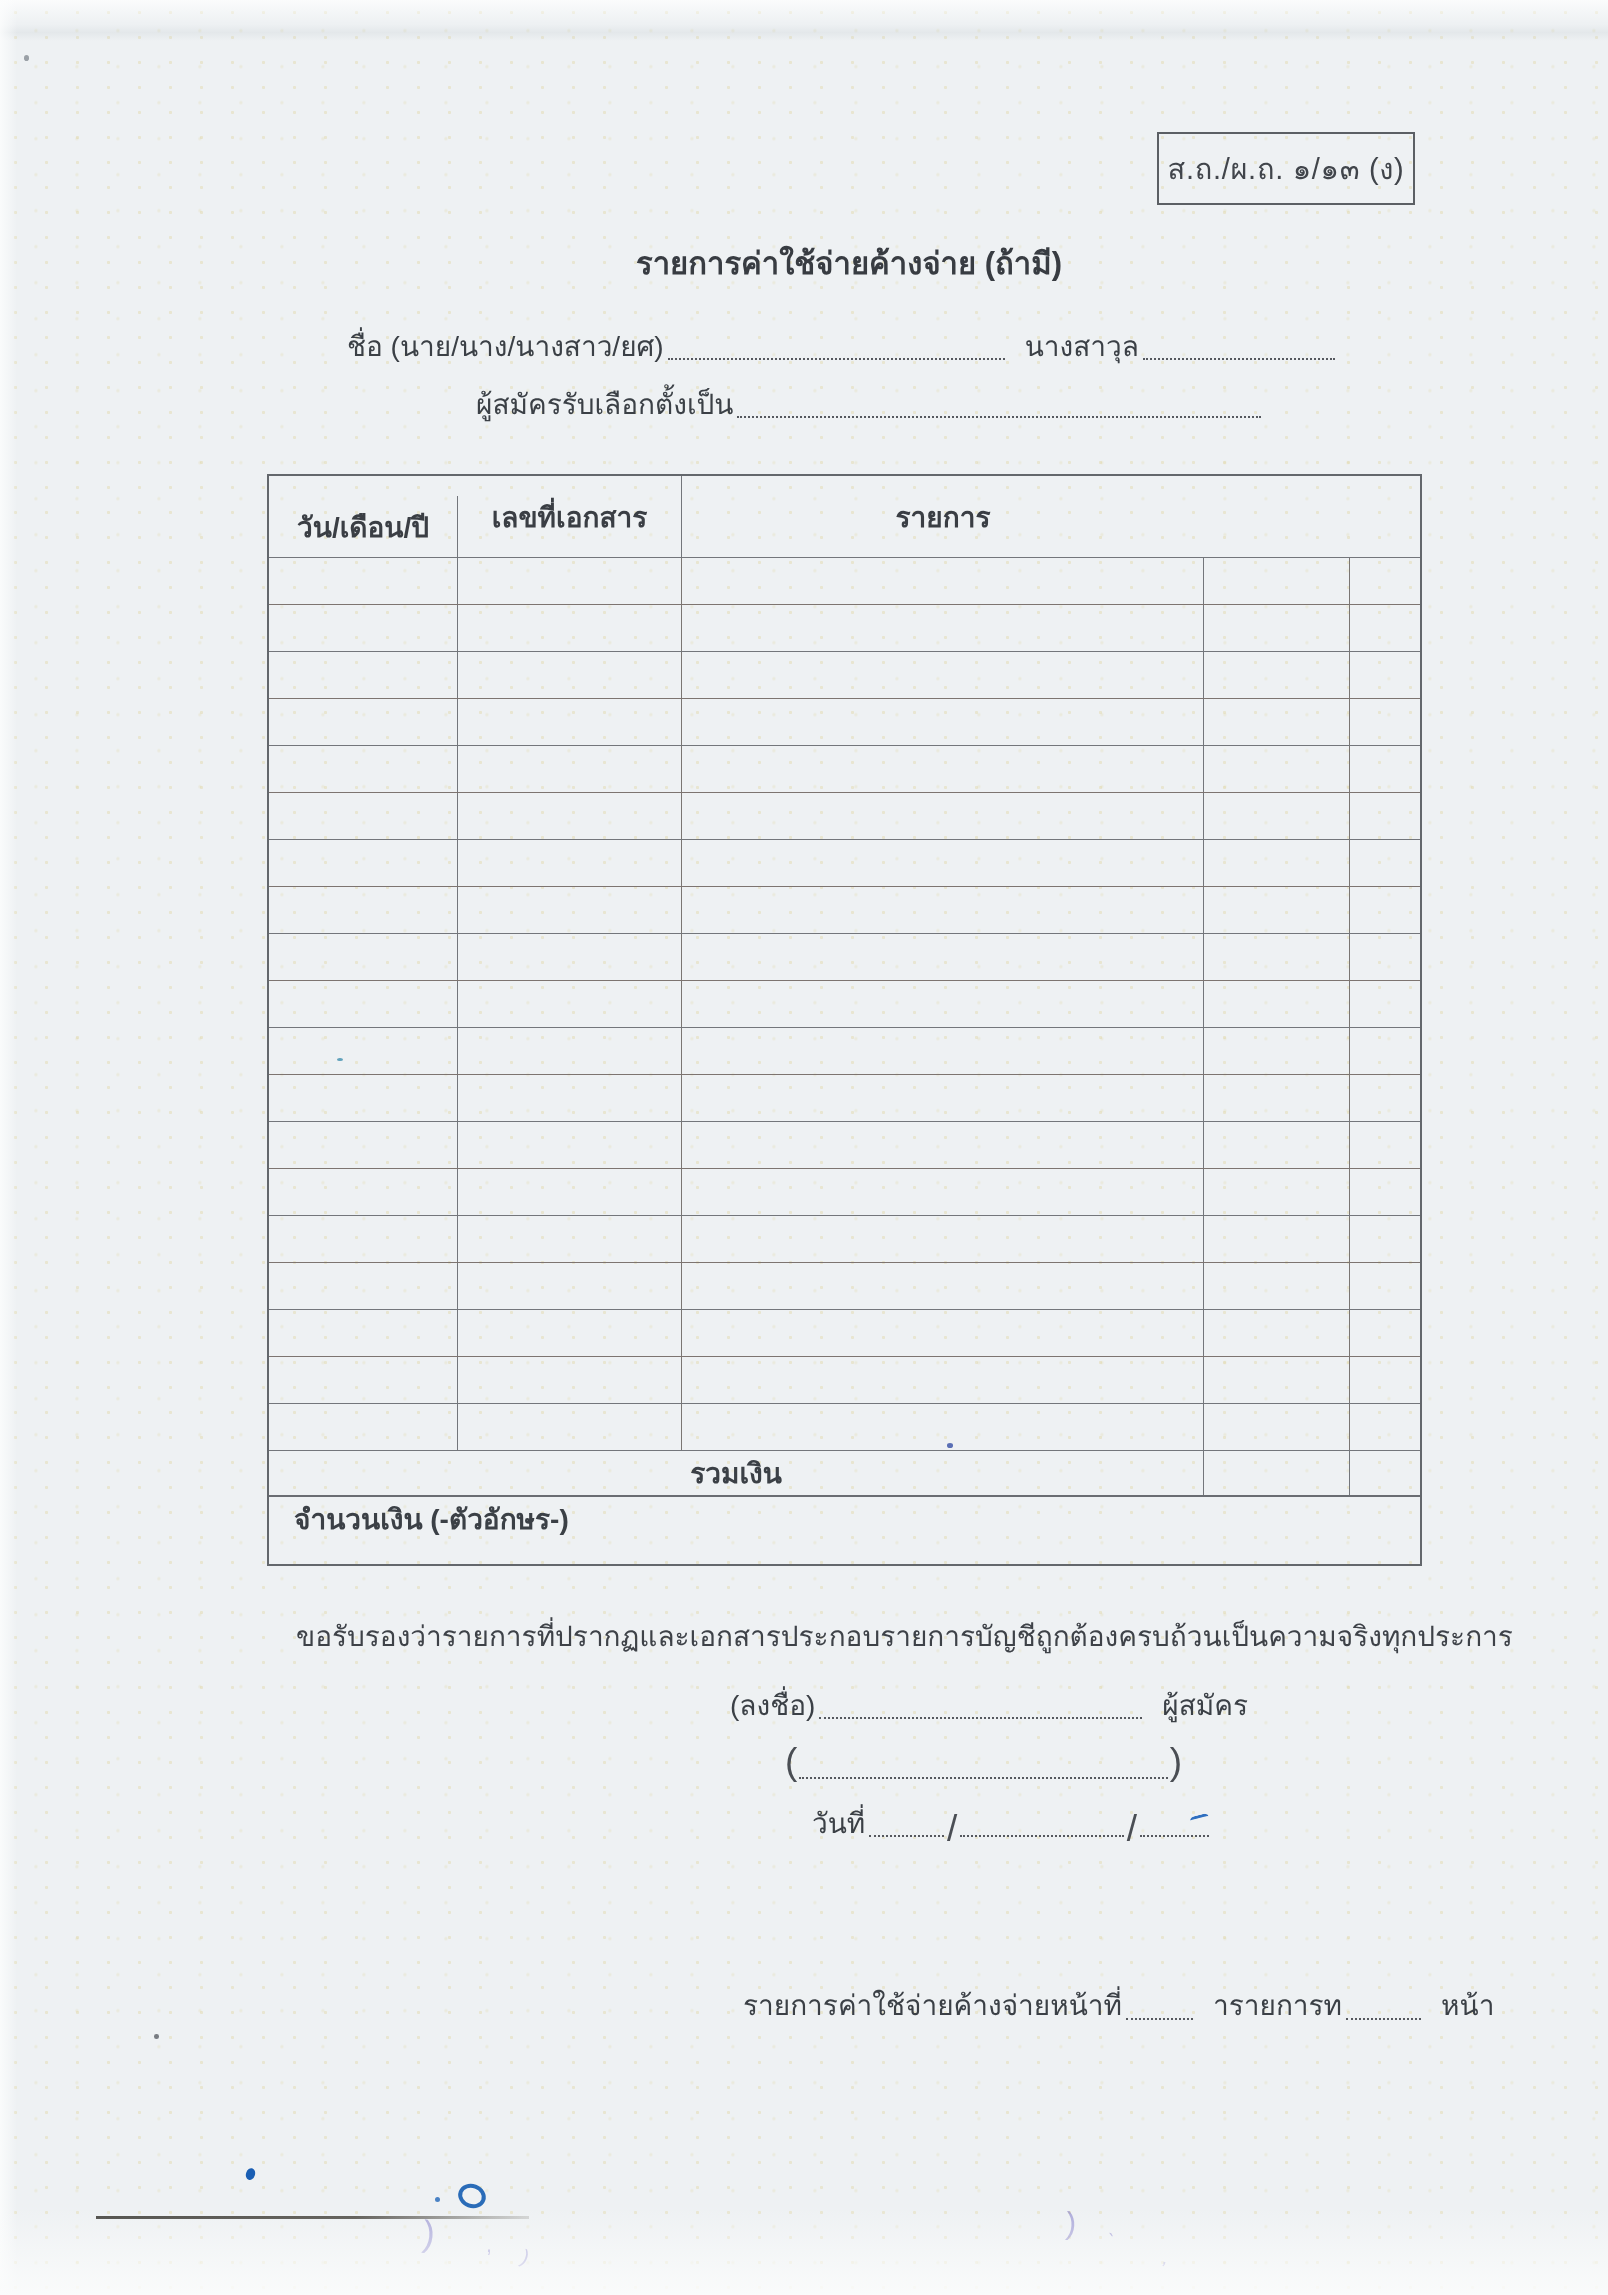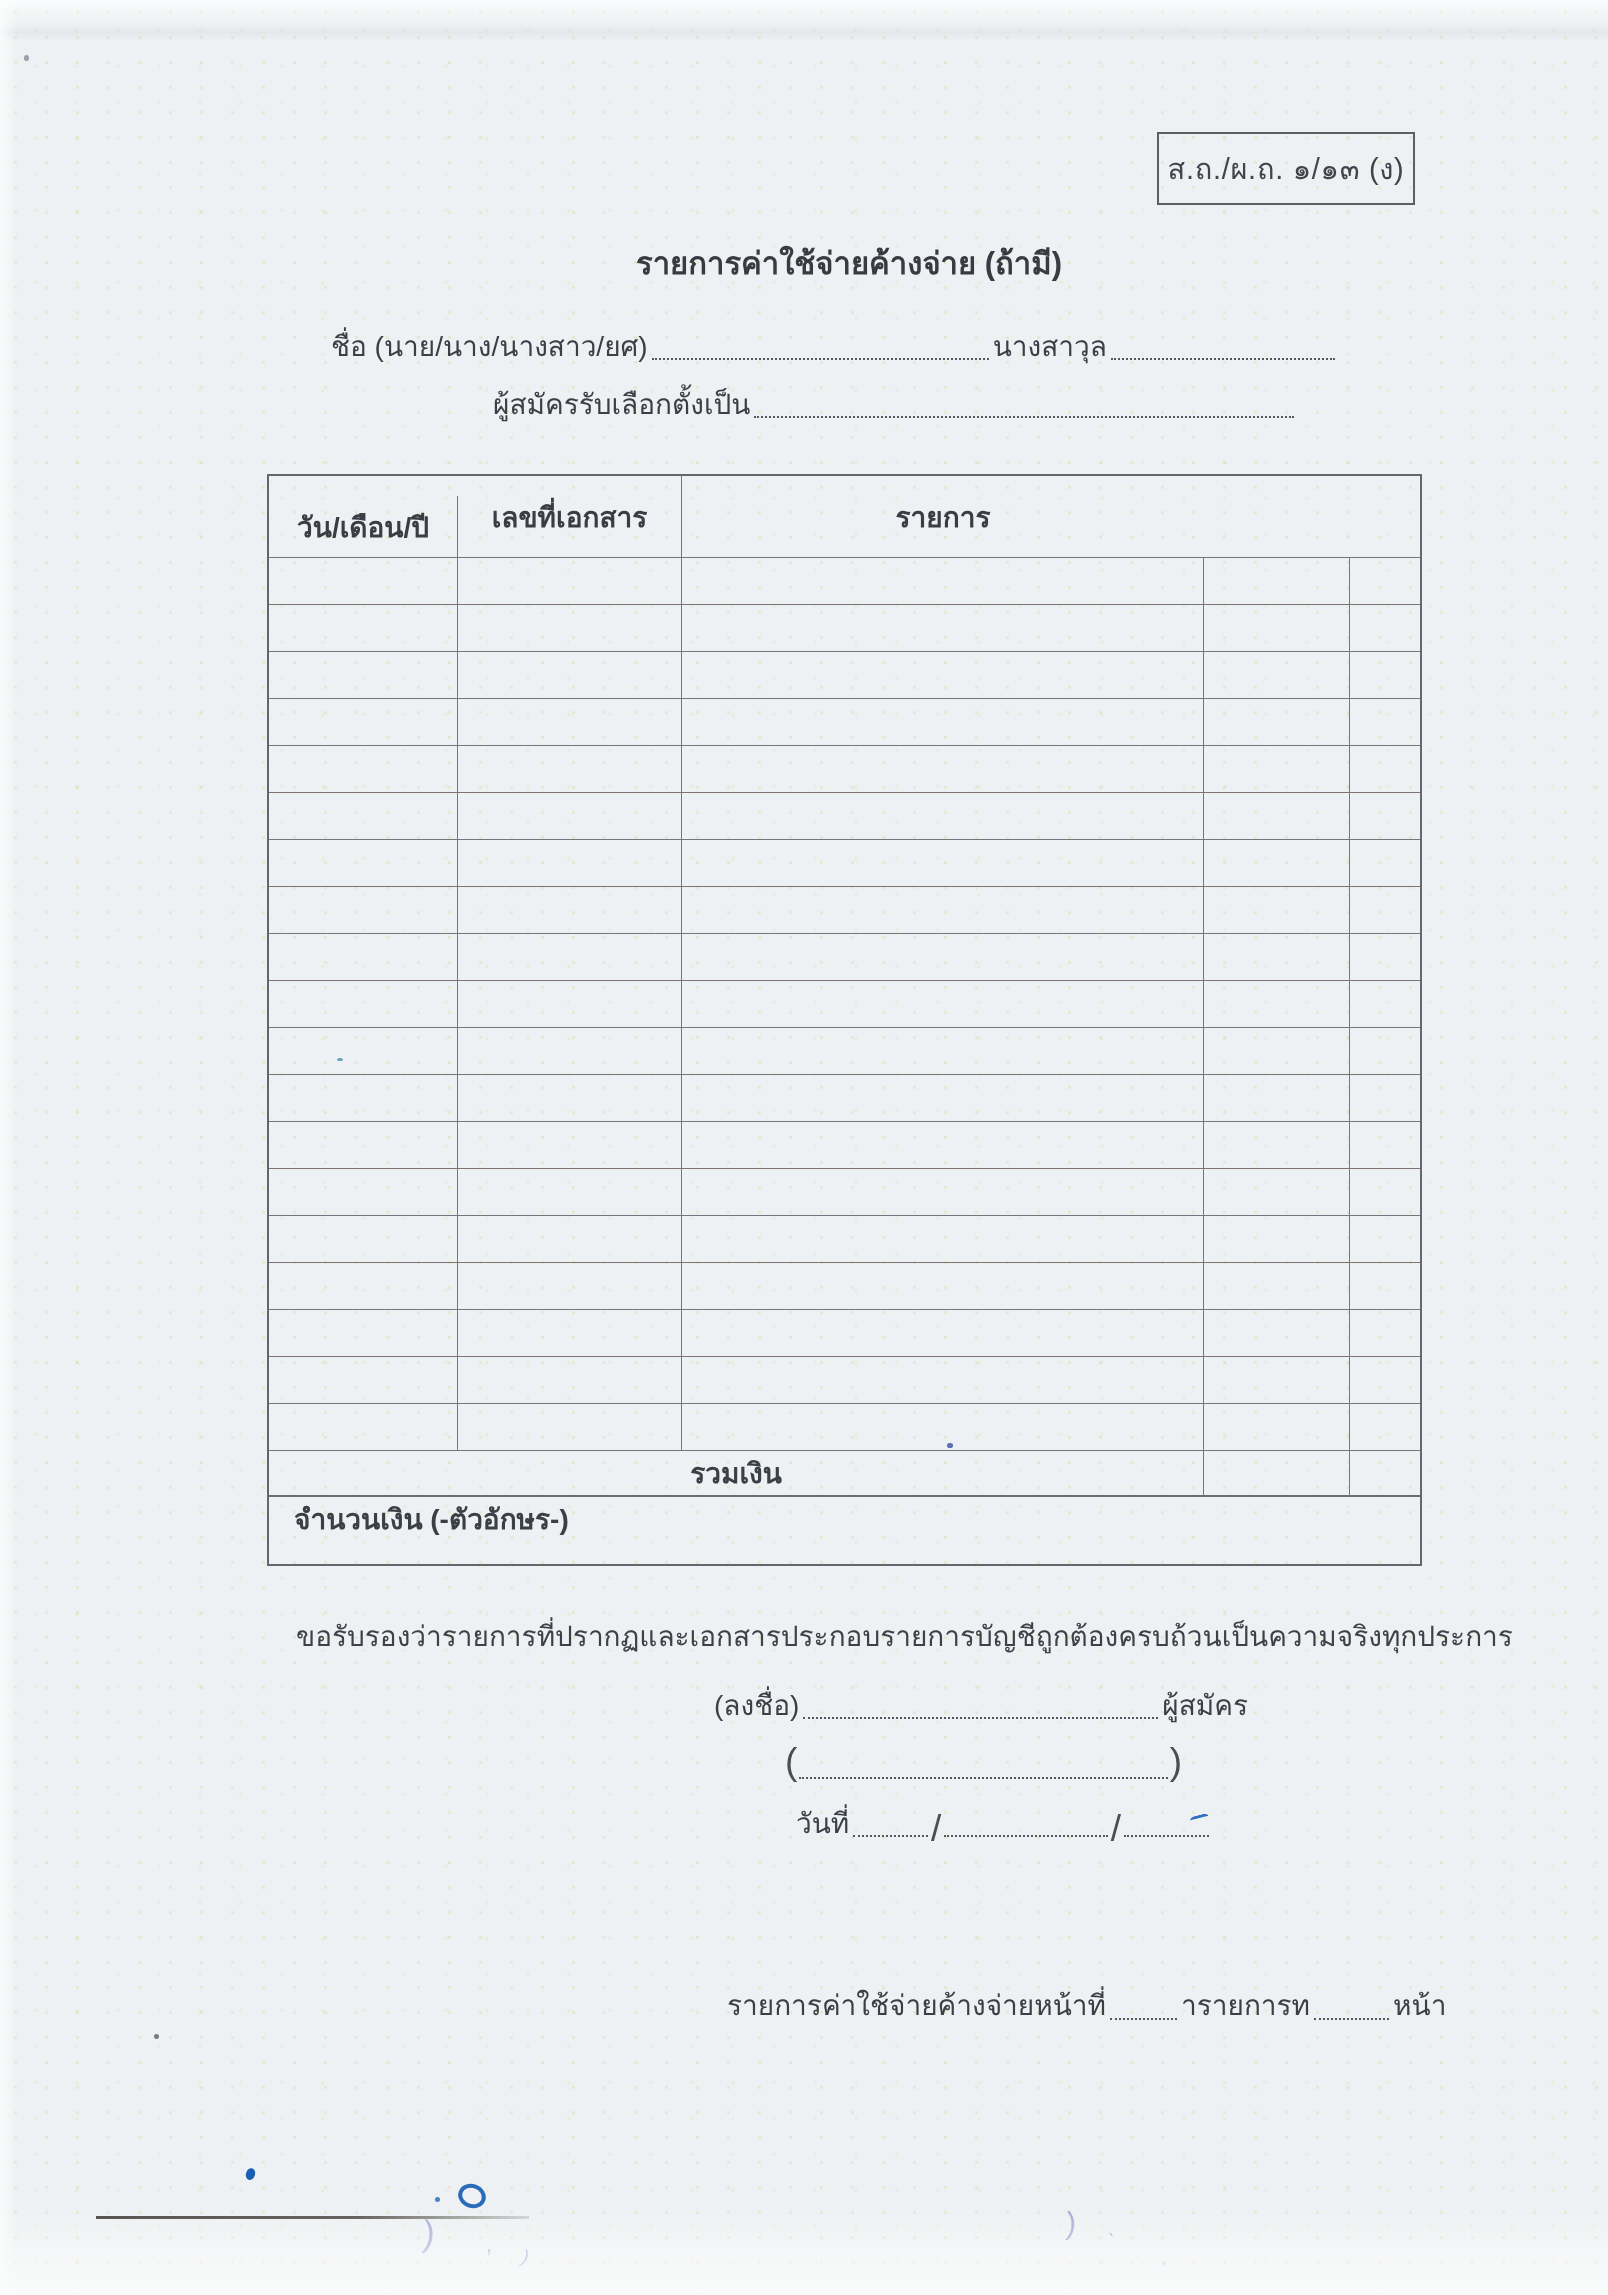--- a/index.html
+++ b/index.html
@@ -33,27 +33,27 @@
     border:2px solid #5b5f64;box-sizing:border-box;
     display:flex;align-items:center;justify-content:center;
     font-size:29px;letter-spacing:0.7px;color:#41454b;
   }
   .doc-title{
     position:absolute;left:636px;top:238px;
     font-size:31px;font-weight:600;white-space:nowrap;color:#383c42;
   }
 
   .field-row{position:absolute;display:flex;align-items:flex-end;white-space:nowrap;}
-  .field-row .lbl{font-size:28px;line-height:1.3;}
+  .field-row .lbl{font-size:28px;line-height:1.3;margin-left:16px;}
   .blank{border-bottom:2.7px dotted #55585e;height:6.7px;margin:0 4px 5.3px 4px;}
 
   #name-row{left:331px;top:329px;width:1008px;}
   #name-row .blank-first{width:337px;}
   #name-row .blank-last{flex:1;}
-  #cand-row{left:493px;top:387px;width:805px;}
+  #cand-row{left:460px;top:387px;width:805px;}
   #cand-row .blank-first{flex:1;}
 
   
   .exp-table{
     position:absolute;left:267px;top:474px;width:1155px;
     border:2px solid #63676c;box-sizing:border-box;
     font-size:28px;
   }
   .exp-table *{box-sizing:border-box;}
   .thead{display:flex;height:81px;}

